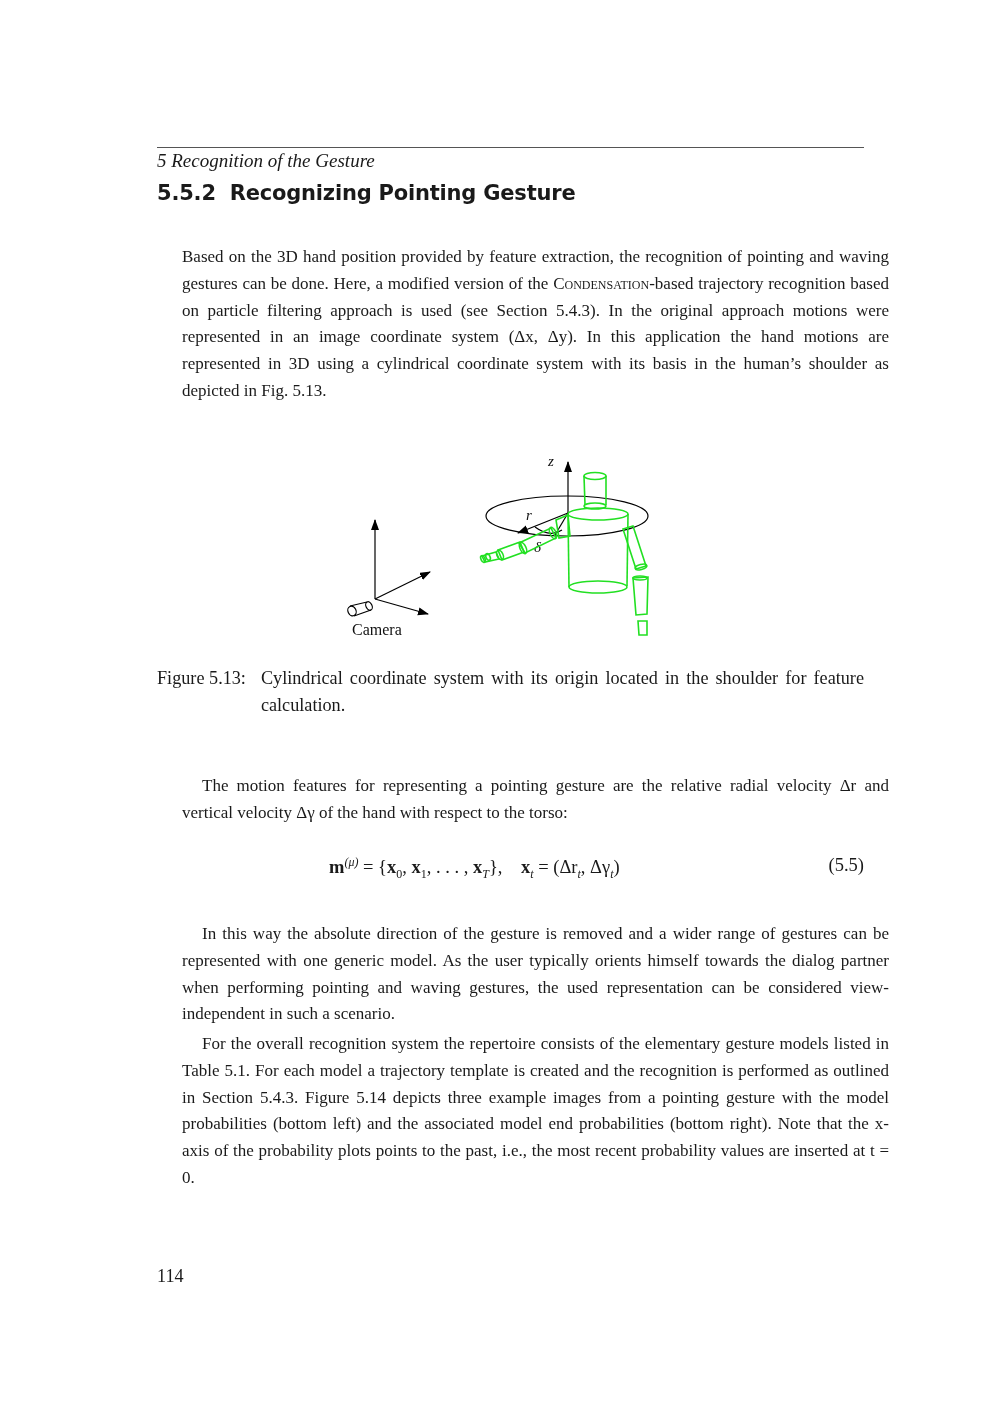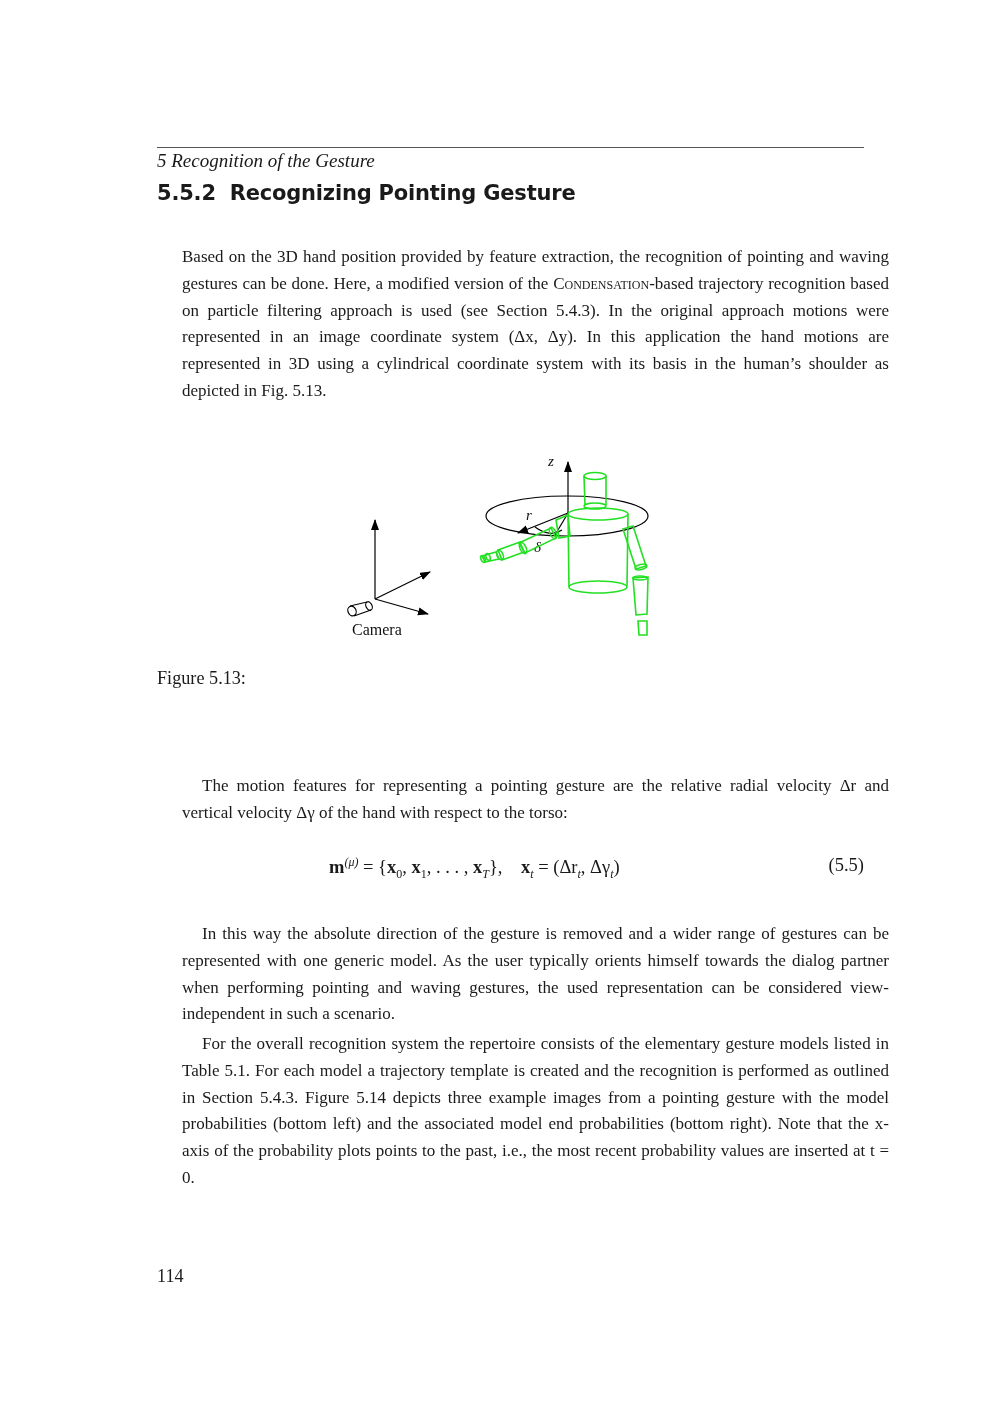--- a/index.html
+++ b/index.html
@@ -105,20 +105,21 @@
       <ellipse cx="153" cy="109" rx="2" ry="3.5" transform="rotate(-25 153 109)"></ellipse>
       <ellipse cx="158" cy="107" rx="2" ry="3.5" transform="rotate(-25 158 107)"></ellipse>
 
       <polygon points="226,70 238,65 240,86 229,88"></polygon>
     </g>
   </svg>
 </div>
 
 <div class="caption">
   <span class="lbl">Figure 5.13:</span>
+  <span class="txt">Cylindrical coordinate system with its origin located in the shoulder for feature calculation.</span>
 </div>
 
 <p class="para indent" style="top:761px;">The motion features for representing a pointing gesture are the relative radial velocity Δr and vertical velocity Δγ of the hand with respect to the torso:</p>
 
 <div class="equation">
   <span class="body"><span class="bf">m</span><sup class="it">(μ)</sup><span> = {</span><span class="bf">x</span><sub>0</sub>, <span class="bf">x</span><sub>1</sub><span>, . . . , </span><span class="bf">x</span><sub class="it">T</sub><span>},</span>&nbsp;&nbsp;&nbsp;&nbsp;<span class="bf">x</span><sub class="it">t</sub><span> = (Δr</span><sub class="it">t</sub><span>, Δγ</span><sub class="it">t</sub><span>)</span></span>
   <span class="eqnum">(5.5)</span>
 </div>
 
 <p class="para indent" style="top:909px;">In this way the absolute direction of the gesture is removed and a wider range of gestures can be represented with one generic model. As the user typically orients himself towards the dialog partner when performing pointing and waving gestures, the used representation can be considered view-independent in such a scenario.</p>

